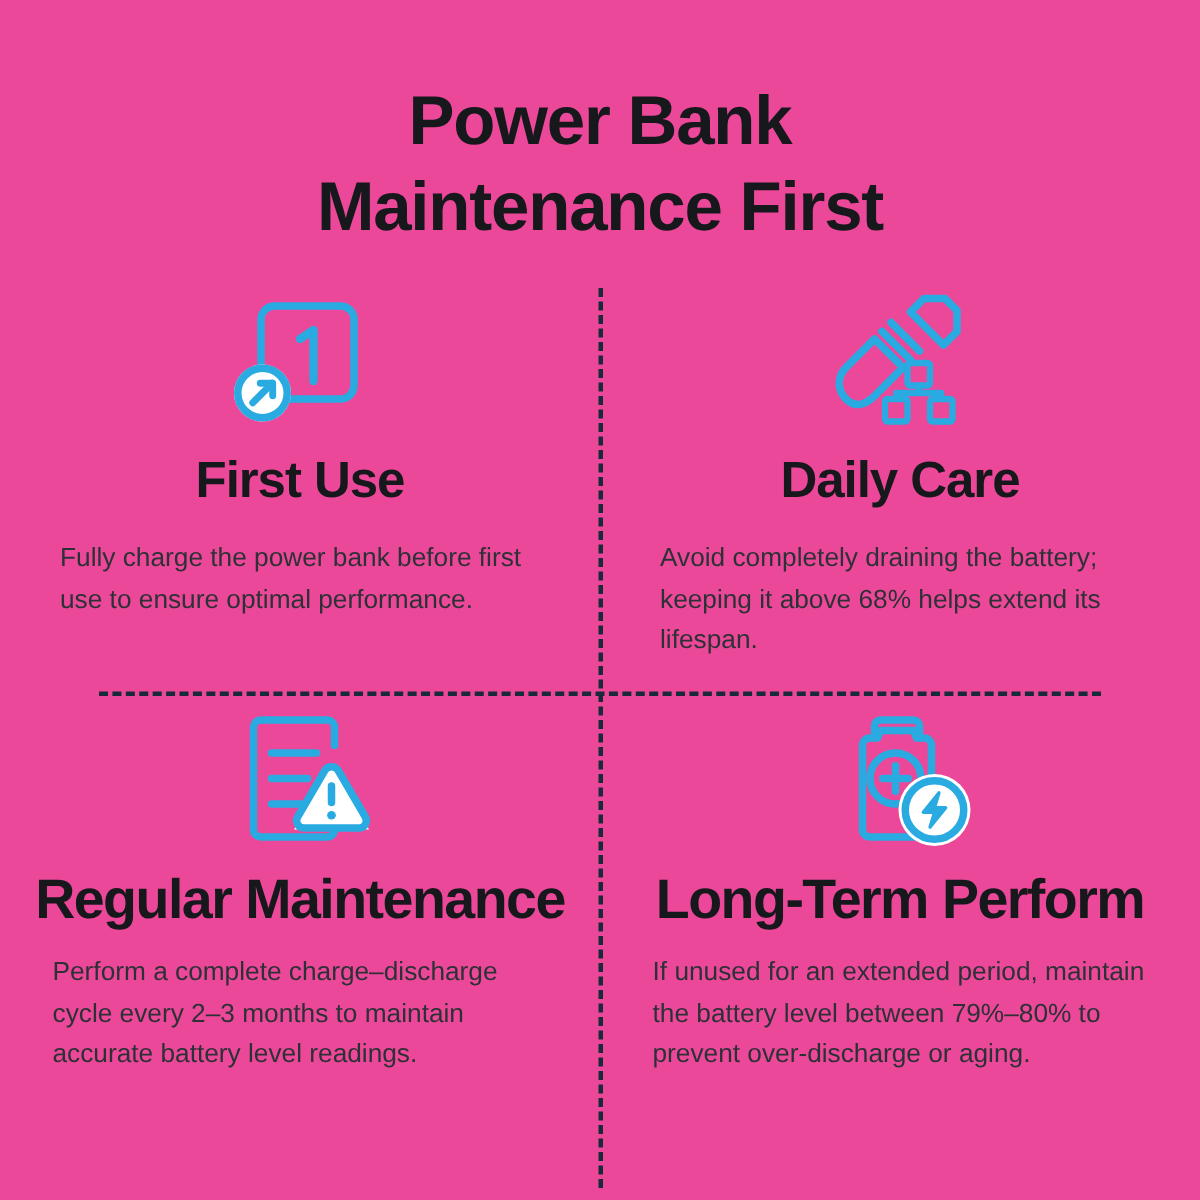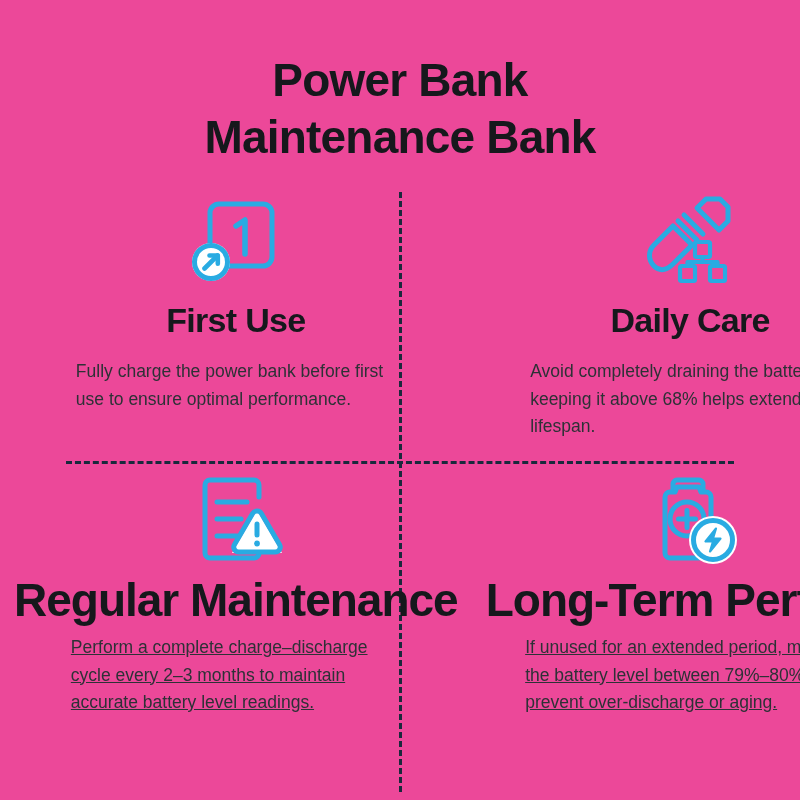--- a/index.html
+++ b/index.html
@@ -92,47 +92,47 @@
     font-weight: bold;
     font-size: 34px;
     line-height: 40px;
     letter-spacing: -0.7px;
     color: #16181c;
     text-align: left;
     margin-top: 10px;
     white-space: nowrap;
   }
   .cell-heading.wide {
-    font-size: 46px;
+    font-size: 37px;
     letter-spacing: -1px;
   }
 
   .cell-body {
     font-family: "Liberation Sans", sans-serif;
     font-weight: normal;
     font-size: 17.5px;
     line-height: 27.5px;
     color: #2d3136;
     text-align: left;
     margin-top: 18px;
     max-width: 320px;
   }
 
   
   .row2 .icon-wrap { margin-top: 16px; }
-  .row2 .cell-body { margin-top: 14px; max-width: 330px; text-decoration: underline; }
+  .row2 .cell-body { margin-top: 14px; max-width: 330px; }
 </style>
 </head>
 <body>
 
 <div class="infographic">
 
   <div class="title-block">
     <span class="title-line">Power Bank</span>
-    <span class="title-line">Maintenance Bank</span>
+    <span class="title-line">Maintenance First</span>
   </div>
 
   <div class="divider-v"></div>
   <div class="divider-h"></div>
 
   <div class="grid">
 
     <div class="cell">
       <div class="icon-wrap">
         <svg width="96" height="92" viewBox="0 0 96 92" fill="none">

